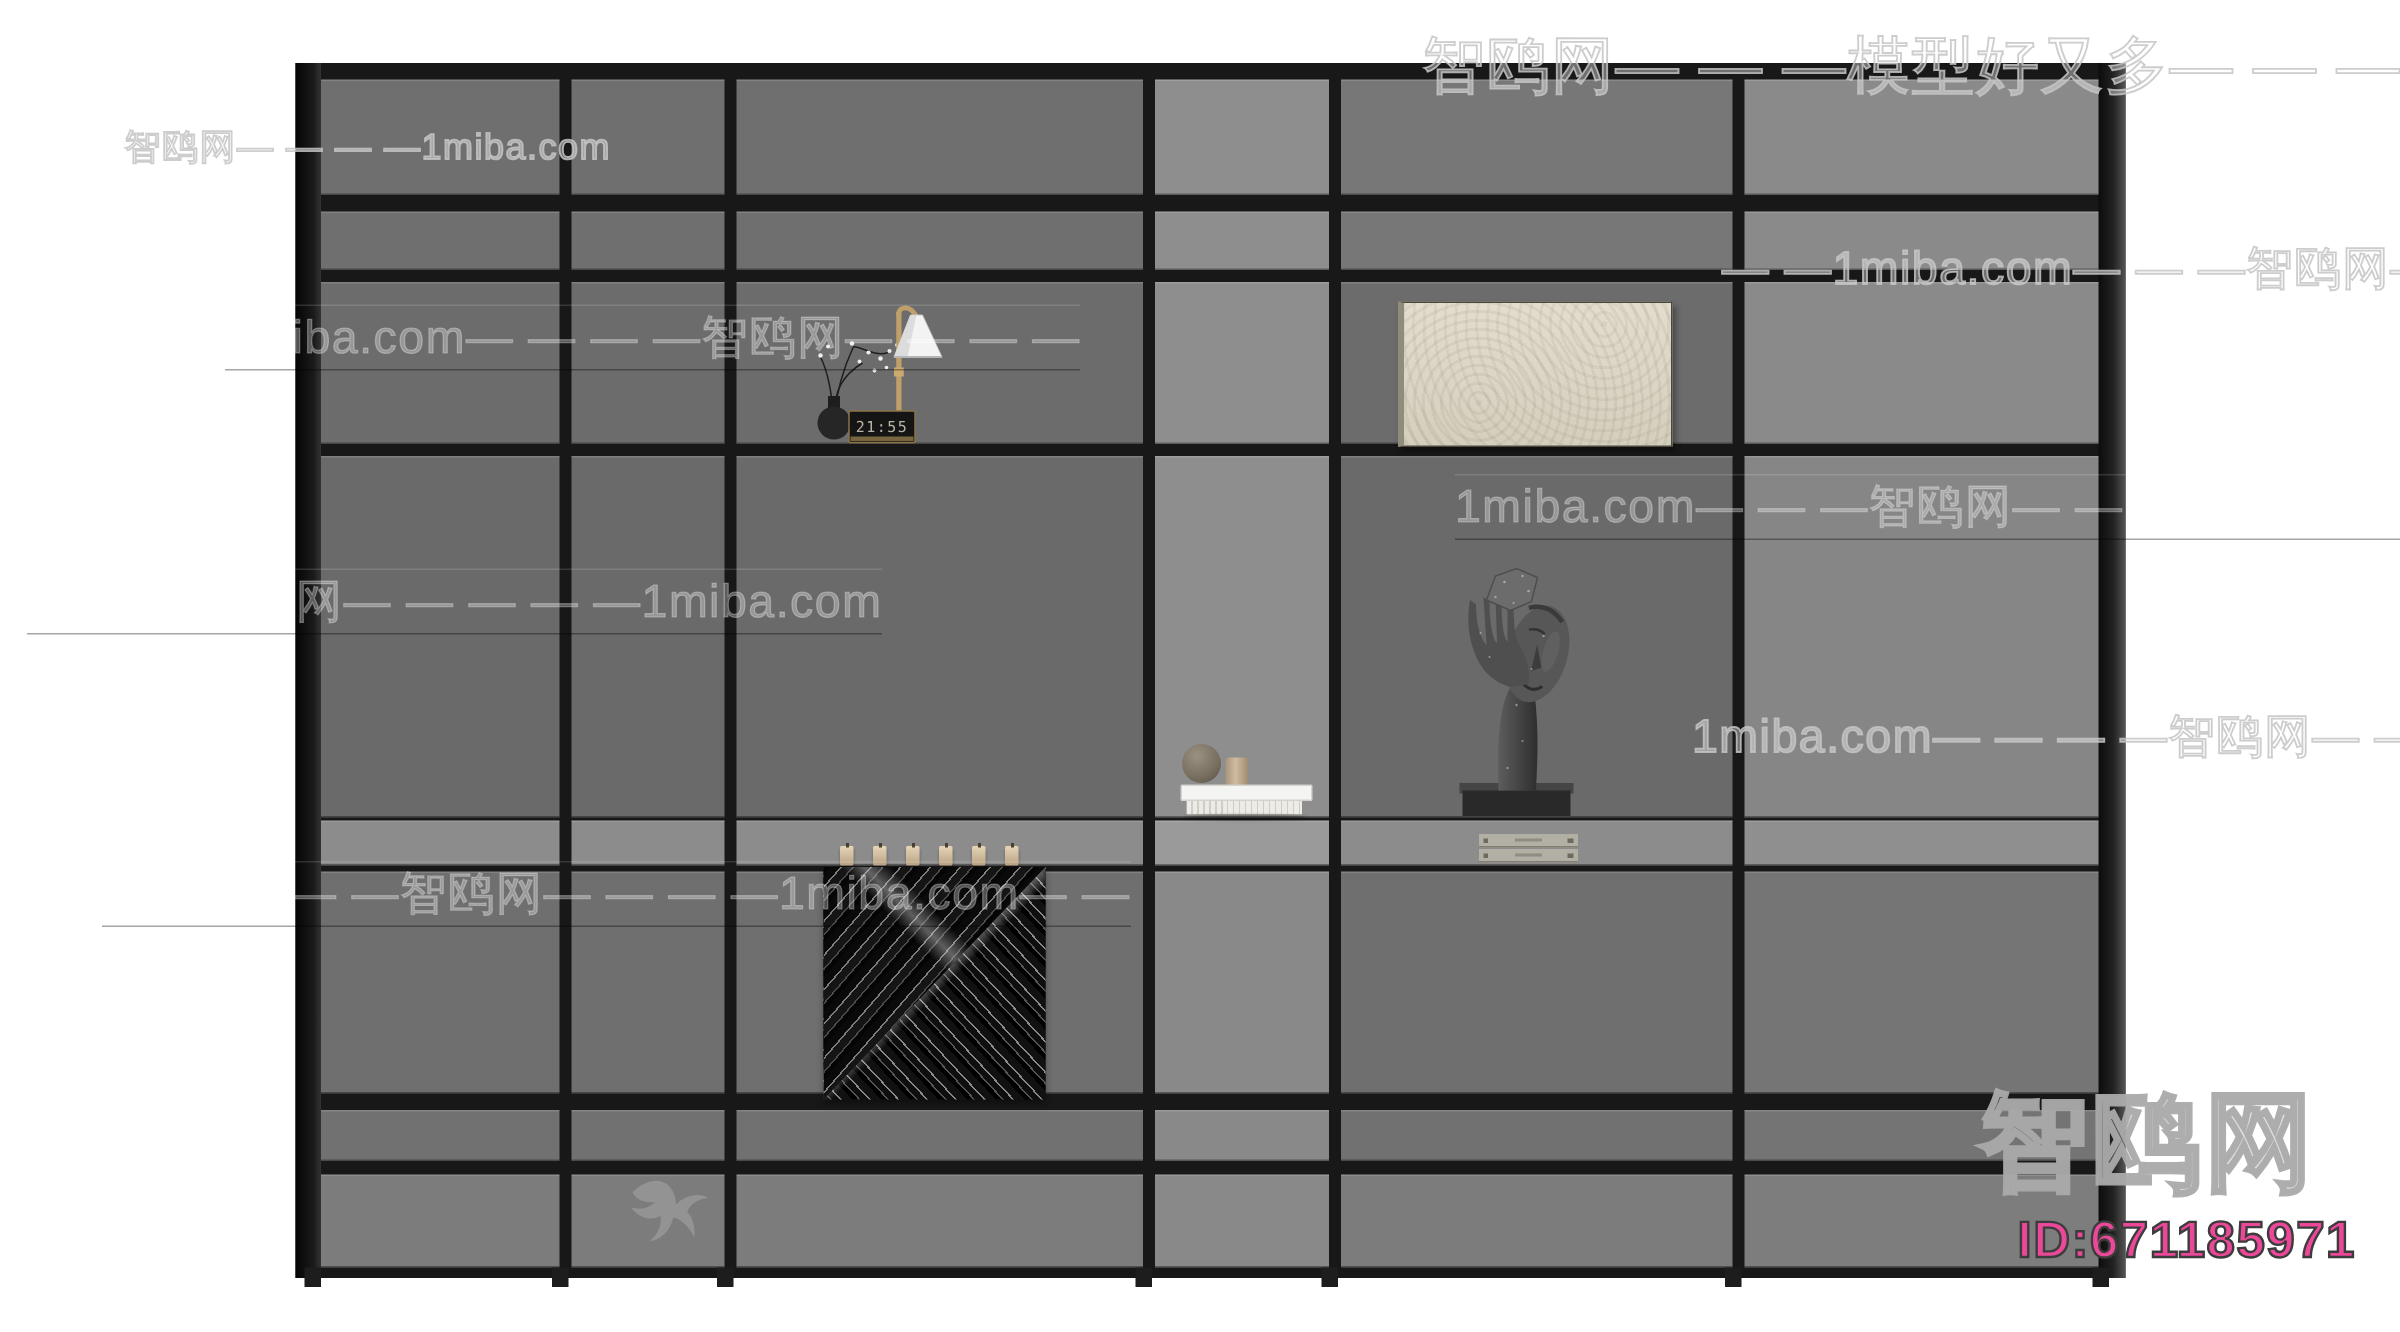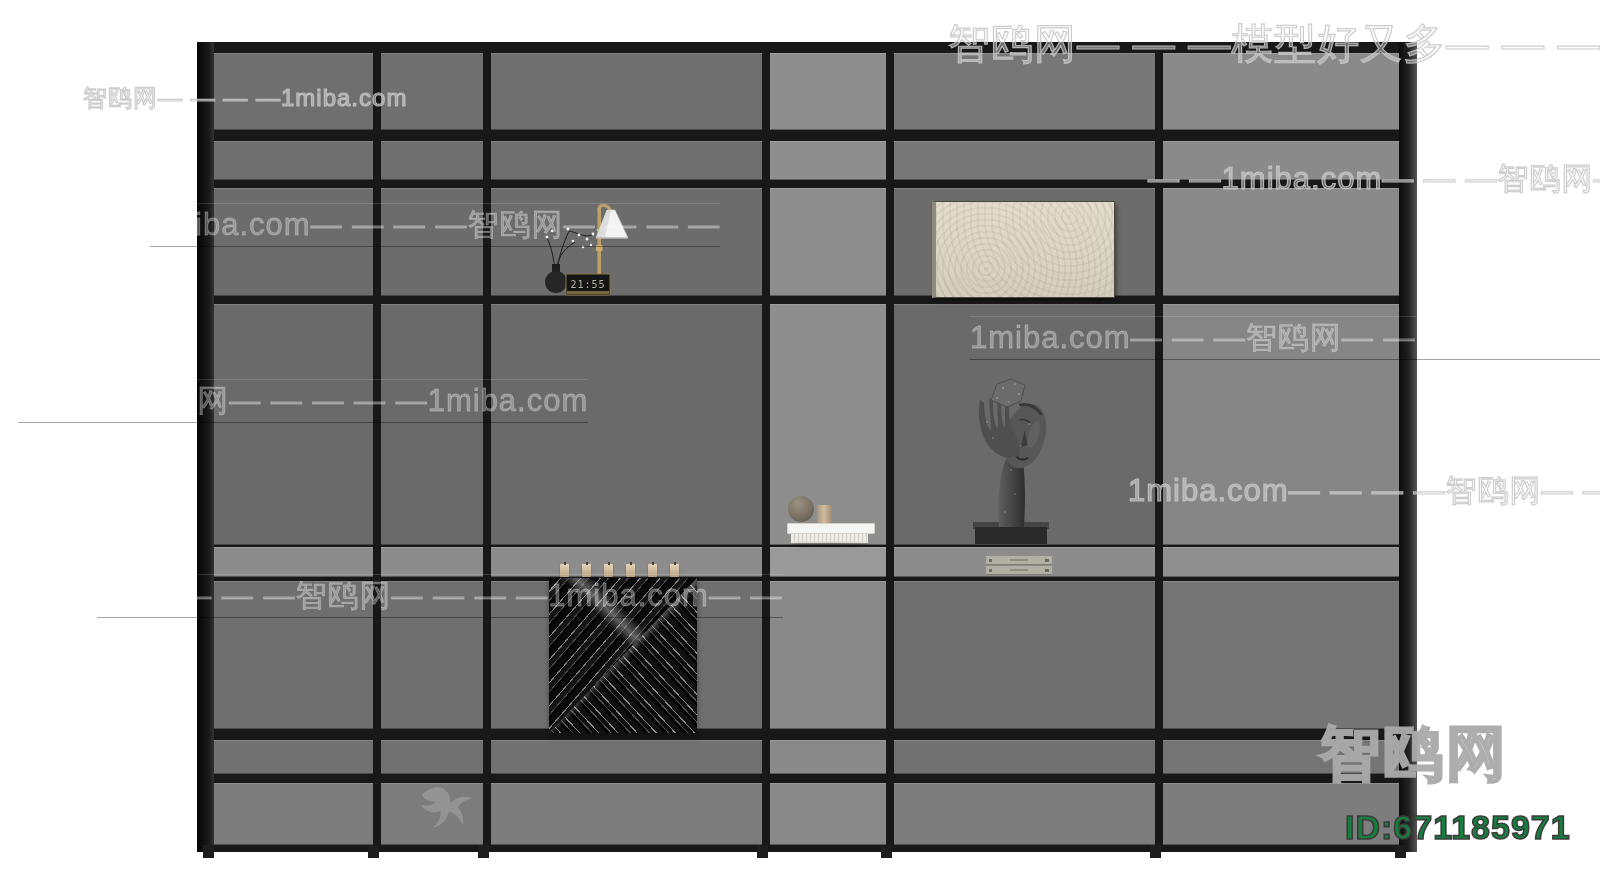--- a/index.html
+++ b/index.html
@@ -56,24 +56,24 @@
   .plaque .mid{position:absolute;left:24px;top:3px;width:18px;height:2px;background:#8f8c82;}
 
   
   .wm{position:absolute;white-space:nowrap;letter-spacing:1px;pointer-events:none;
       font-family:"Liberation Sans", sans-serif;}
   .wm.outline{color:rgba(255,255,255,.38);-webkit-text-stroke:1.2px rgba(196,196,196,.85);}
   .wm.panel{color:rgba(255,255,255,.30);-webkit-text-stroke:0.8px rgba(255,255,255,.30);}
   .wm-bottom{position:absolute;left:480px;top:783px;font-size:46px;letter-spacing:2px;
       color:rgba(255,255,255,.32);-webkit-text-stroke:1px rgba(255,255,255,.25);white-space:nowrap;}
   .bird{position:absolute;left:418px;top:781px;width:56px;height:50px;opacity:.75;}
-  .site-logo{position:absolute;left:1320px;top:714px;font-size:60px;font-weight:bold;letter-spacing:3px;
+  .site-logo{position:absolute;left:1320px;top:714px;font-size:72px;font-weight:bold;letter-spacing:3px;
       color:rgba(150,150,150,.30);-webkit-text-stroke:2.5px rgba(170,170,170,.95);white-space:nowrap;}
   .model-id{position:absolute;left:1345px;top:808px;font-size:34px;font-weight:bold;letter-spacing:1px;
-      color:#15803d;-webkit-text-stroke:1.6px #3c3c3c;white-space:nowrap;}
+      color:#ec4899;-webkit-text-stroke:1.6px #3c3c3c;white-space:nowrap;}
 </style>
 </head>
 <body>
 
 <div class="page">
 
   <div class="unit">
     <div class="edge-l"></div>
     <div class="edge-r"></div>
     <div id="grid">
@@ -234,21 +234,21 @@
   </div>
 
   <div id="wm-layer">
       <div class="wm outline" style="left: 948px; top: 16px; font-size: 42px;">智鸥网— — —模型好又多— — — —</div>
       <div class="wm outline" style="left: 83px; top: 82px; font-size: 24px;">智鸥网— — — —1miba.com</div>
       <div class="wm outline" style="left: 1148px; top: 158px; font-size: 31px;">— —1miba.com— — —智鸥网— —</div>
       <div class="wm panel" style="left: 150px; top: 203px; font-size: 31px;">1miba.com— — — —智鸥网— — — —</div>
       <div class="wm panel" style="left: 970px; top: 316px; font-size: 31px;">1miba.com— — —智鸥网— — —1miba.com— —</div>
       <div class="wm panel" style="left: 18px; top: 379px; font-size: 31px;">— — —智鸥网— — — — —1miba.com</div>
       <div class="wm outline" style="left: 1128px; top: 470px; font-size: 31px;">1miba.com— — — —智鸥网— — — —</div>
-      <div class="wm panel" style="left: 97px; top: 574px; font-size: 31px;">— — — — —智鸥网— — — —1miba.com— —</div>
+      <div class="wm panel" style="left: 68px; top: 574px; font-size: 31px;">— — — — —智鸥网— — — —1miba.com— —</div>
     </div>
 
   <svg class="bird" viewBox="0 0 60 52">
     <path fill="#9b9b9b" d="M4,14 C14,4 26,3 32,12 C34,15 35,19 35,23
       C41,16 51,14 58,18 C50,19 45,23 43,28 C47,32 49,39 48,46
       C44,38 38,33 33,32 C31,42 24,48 16,49 C22,44 25,38 24,31
       C16,35 8,32 3,25 C10,27 16,25 20,21 C12,22 6,19 4,14 Z"></path>
   </svg>
 
   <div class="site-logo">智鸥网</div>

